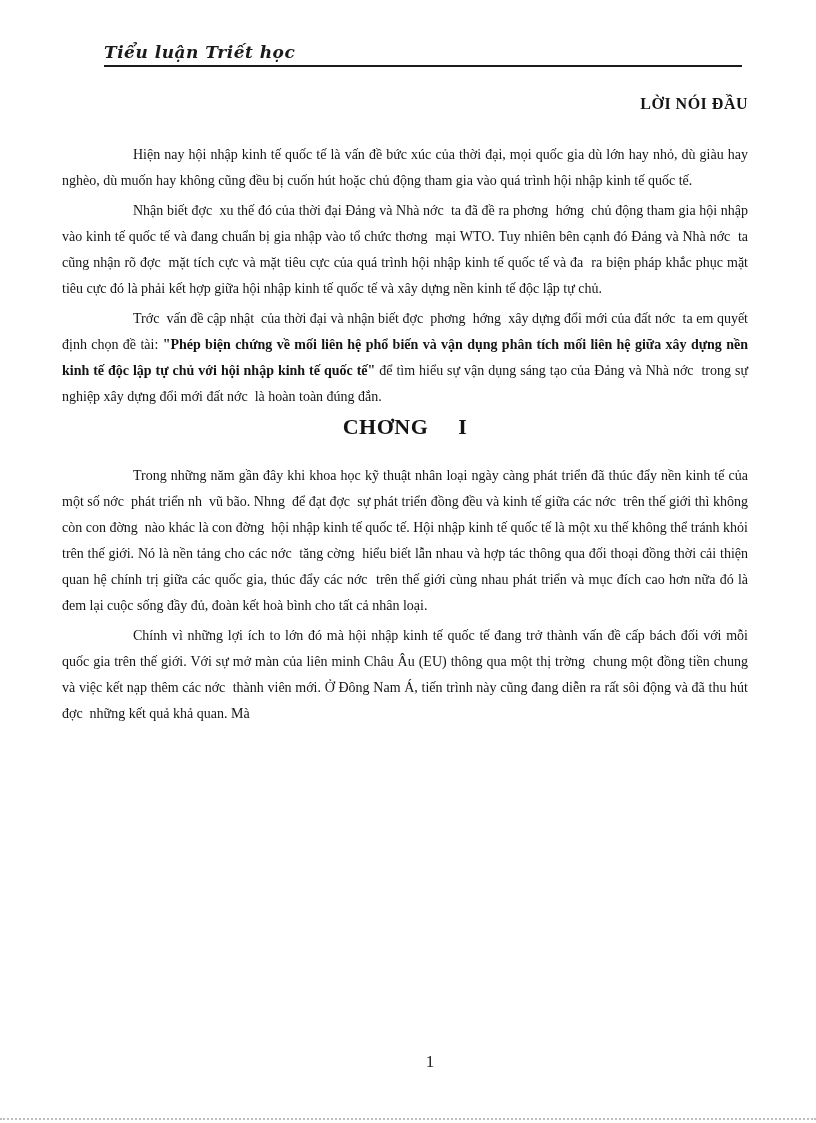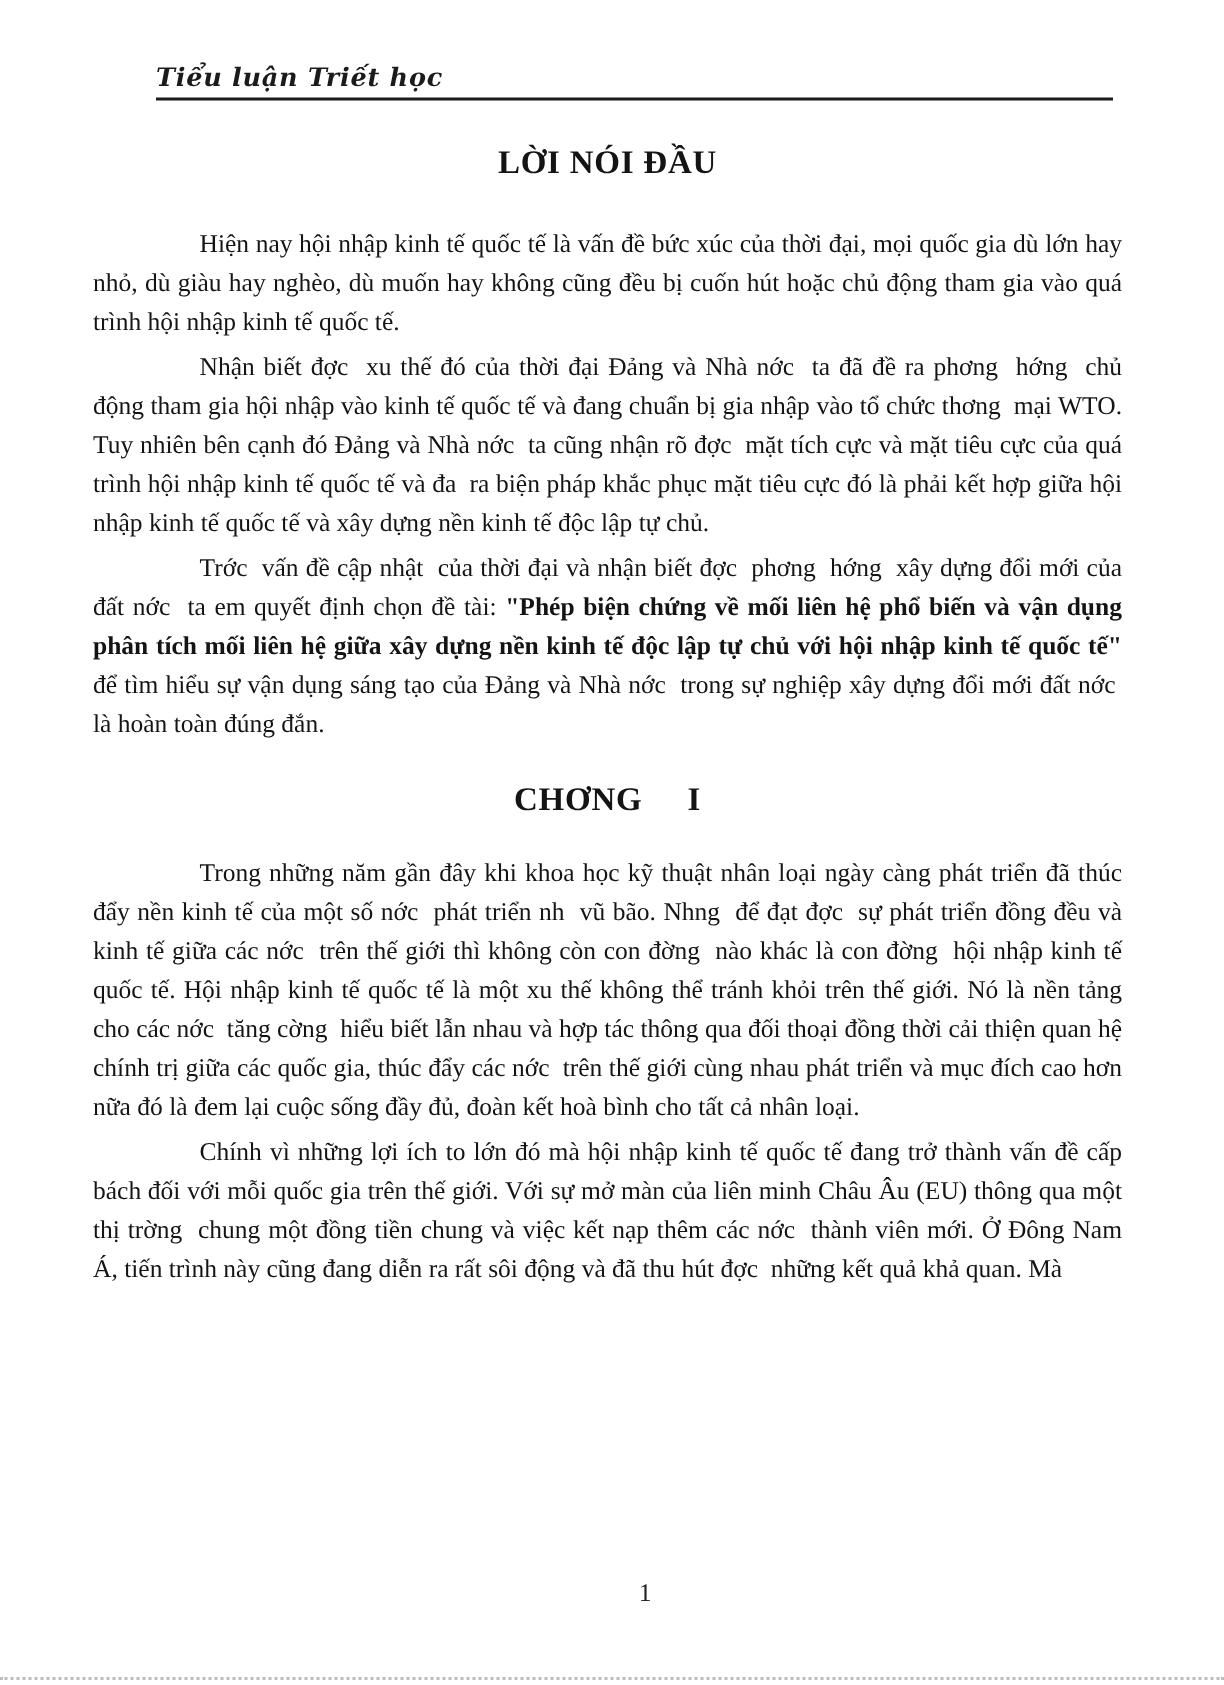--- a/index.html
+++ b/index.html
@@ -30,39 +30,39 @@
     color: #1b1b1b;
   }
 
   
   .content {
     position: absolute;
     top: 88px; left: 62px;
     width: 686px;
   }
   .doc-title {
-    font-size: 22px;
+    font-size: 16px;
     font-weight: bold;
-    text-align: center;
+    text-align: right;
     margin: 7px 0 29px 0;
     letter-spacing: 0.5px;
   }
   .para {
-    font-size: 17px;
+    font-size: 14px;
     line-height: 26px;
     text-align: justify;
     text-indent: 71px;
     margin: 0 0 4px 0;
   }
   .para .b { font-weight: bold; }
   .chapter {
     font-size: 22px;
     font-weight: bold;
     text-align: center;
-    margin: 24px 0 23px 0;
+    margin: 4px 0 23px 0;
     letter-spacing: 0.5px;
   }
 
   
   .page-number {
     position: absolute;
     top: 1052px; left: 0;
     width: 100%;
     text-align: center;
     text-indent: 44px;

